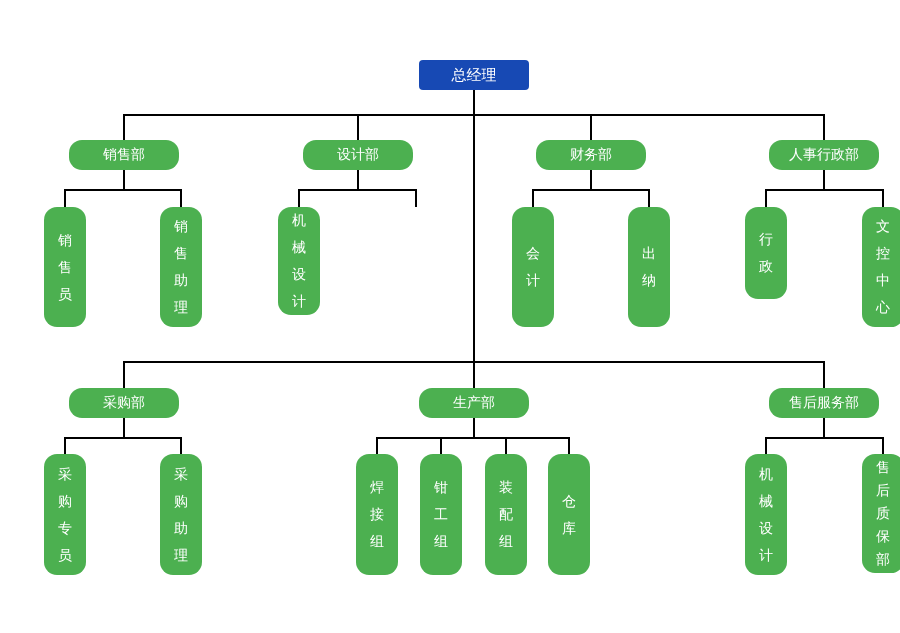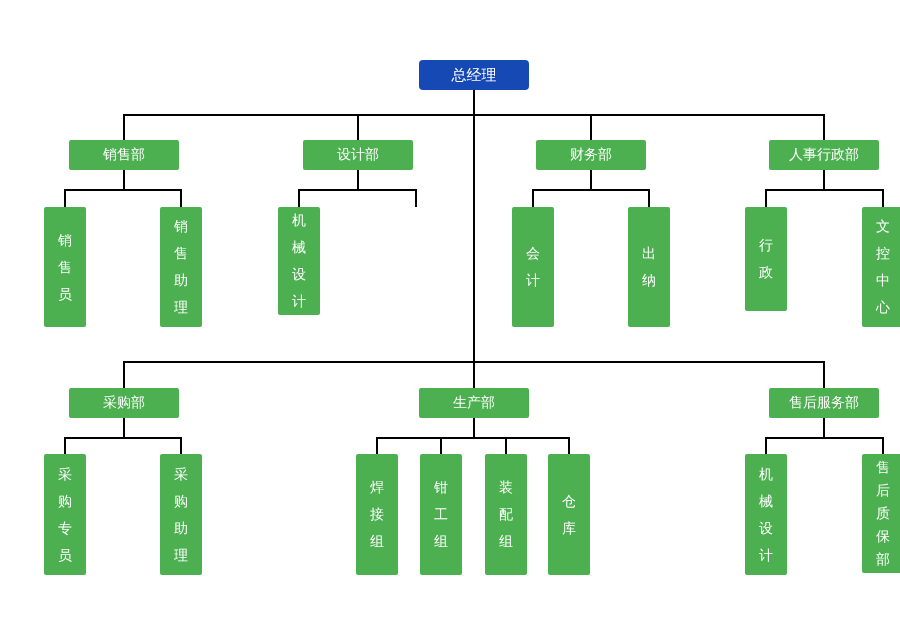--- a/index.html
+++ b/index.html
@@ -23,21 +23,21 @@
     margin-left: 24px;
   }
   .line {
     position: absolute;
     background: var(--line);
   }
   .node {
     position: absolute;
     background: var(--green);
     color: var(--node-text);
-    border-radius: 2px;
+    border-radius: 13px;
     display: flex;
     align-items: center;
     justify-content: center;
     font-size: 14px;
     text-align: center;
     cursor: default;
   }
   .node.root {
     background: var(--blue);
     font-size: 15px;
@@ -134,21 +134,21 @@
   </div>
   <div class="node vert" style="left:254px;top:207px;width:42px;height:108px">
     <span>机械设计</span>
   </div>
   <div class="node vert" style="left:488px;top:207px;width:42px;height:120px">
     <span>会计</span>
   </div>
   <div class="node vert" style="left:604px;top:207px;width:42px;height:120px">
     <span>出纳</span>
   </div>
-  <div class="node vert" style="left:721px;top:207px;width:42px;height:104px">
+  <div class="node vert" style="left:721px;top:207px;width:42px;height:92px">
     <span>行政</span>
   </div>
   <div class="node vert" style="left:838px;top:207px;width:42px;height:120px">
     <span>文控中心</span>
   </div>
 
   <div class="node dept" style="left:45px;top:388px;width:110px;height:30px">
     <span>采购部</span>
   </div>
   <div class="node dept" style="left:395px;top:388px;width:110px;height:30px">

